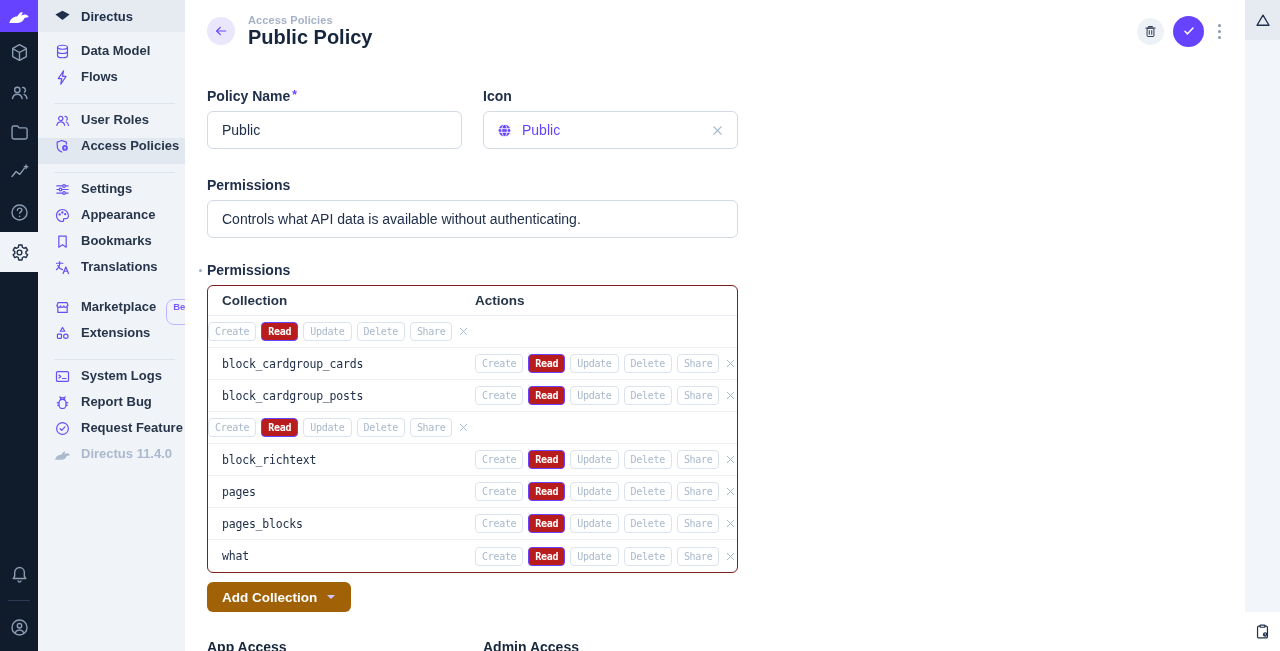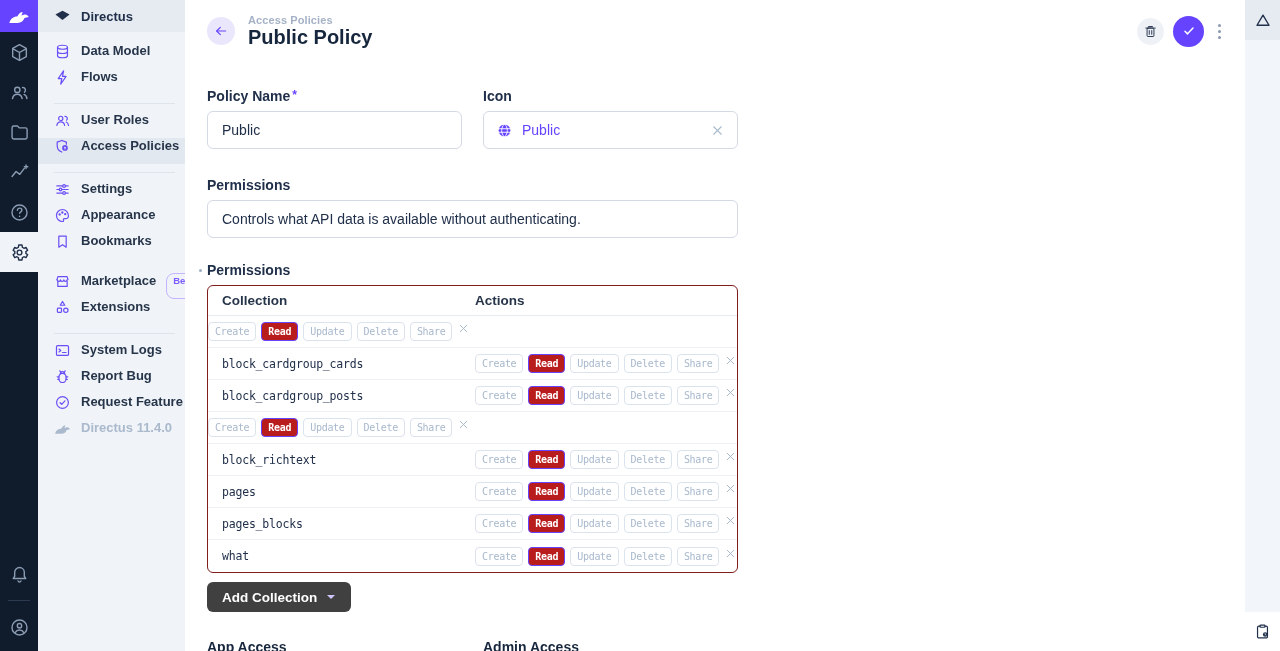--- a/index.html
+++ b/index.html
@@ -105,32 +105,32 @@
   .perm-head { display:flex; align-items:center; height:30px;
     border-bottom:1px solid #e7ecf2; }
   .col-collection { flex:1; padding-left:14px; font-size:13.5px; font-weight:600;
     color:#27354a; }
   .col-actions { width:262px; font-size:13.5px; font-weight:600; color:#27354a; }
   .perm-row { display:flex; align-items:center; height:32px;
     border-bottom:1px solid #eef2f6; }
   .perm-row:last-child { border-bottom:none; }
   .perm-collection { flex:1; padding-left:14px; font-family:"DejaVu Sans Mono",monospace;
     font-size:11.5px; color:#21304a; letter-spacing:-.2px; }
-  .perm-actions { width:262px; display:flex; gap:5px;
+  .perm-actions { width:262px; display:flex; align-items:center; gap:5px;
     padding-right:10px; }
   .chip { font-family:"DejaVu Sans Mono",monospace; font-size:10px; color:#a8b8cc;
     background:#fff; border:1px solid #dbe3ec; border-radius:4px; padding:3px 6px;
     cursor:pointer; letter-spacing:-.3px; }
   .chip-active { background:#b91c1c; border-color:#6644ff; color:#fff; font-weight:700; }
   .perm-remove { margin-left:auto; width:13px; height:13px; cursor:pointer;
     display:flex; }
   .perm-remove svg { width:13px; height:13px; stroke:#a2b5cd; stroke-width:1.7;
     stroke-linecap:round; }
 
-  .add-btn { margin-top:9px; height:30px; background:#404040; color:#fff; border:none;
+  .add-btn { margin-top:9px; height:30px; background:#a16207; color:#fff; border:none;
     border-radius:6px; font-size:13.5px; font-weight:700; padding:0 15px; display:flex;
     align-items:center; gap:9px; cursor:pointer; font-family:"Liberation Sans",sans-serif; }
   .add-btn svg { width:10px; height:10px; fill:#cfc6ff; }
 
   .footer-row { display:flex; gap:21px; margin-top:27px; }
   .footer-label { width:255px; font-size:14px; font-weight:700; color:#16263c; }
 </style>
 </head>
 <body>
 
@@ -259,20 +259,28 @@
           <circle cx="11.8" cy="7.8" r=".8"></circle>
           <circle cx="15.8" cy="10" r=".8"></circle>
         </svg>
       <span class="nav-label">Appearance</span>
     </div>
     <div class="nav-item">
       <svg viewBox="0 0 24 24">
           <path d="M6.8 4.5h10.4V20l-5.2-3.5L6.8 20V4.5z"></path>
         </svg>
       <span class="nav-label">Bookmarks</span>
+    </div>
+    <div class="nav-item">
+      <svg viewBox="0 0 24 24">
+          <path d="M3.5 6h9M8 3.8V6c0 4.3-2 7.4-4.5 9"></path>
+          <path d="M5.3 9.2c1.1 2.6 3.6 5 6.7 5.8"></path>
+          <path d="M12.8 20.5l3.9-9.3 3.8 9.3M14.3 17.3h4.9"></path>
+        </svg>
+      <span class="nav-label">Translations</span>
     </div>
 
     <div class="nav-item gap-top">
       <svg viewBox="0 0 24 24">
           <path d="M4.3 9.3L5.5 5h13l1.2 4.3"></path>
           <path d="M4.3 9.3a2.4 2.4 0 004.8.2 2.4 2.4 0 004.8 0 2.4 2.4 0 004.8-.2"></path>
           <path d="M5.4 11.8V19h13.2v-7.2"></path>
         </svg>
       <span class="nav-label">Marketplace</span>
       <span class="beta-badge">Beta</span>

